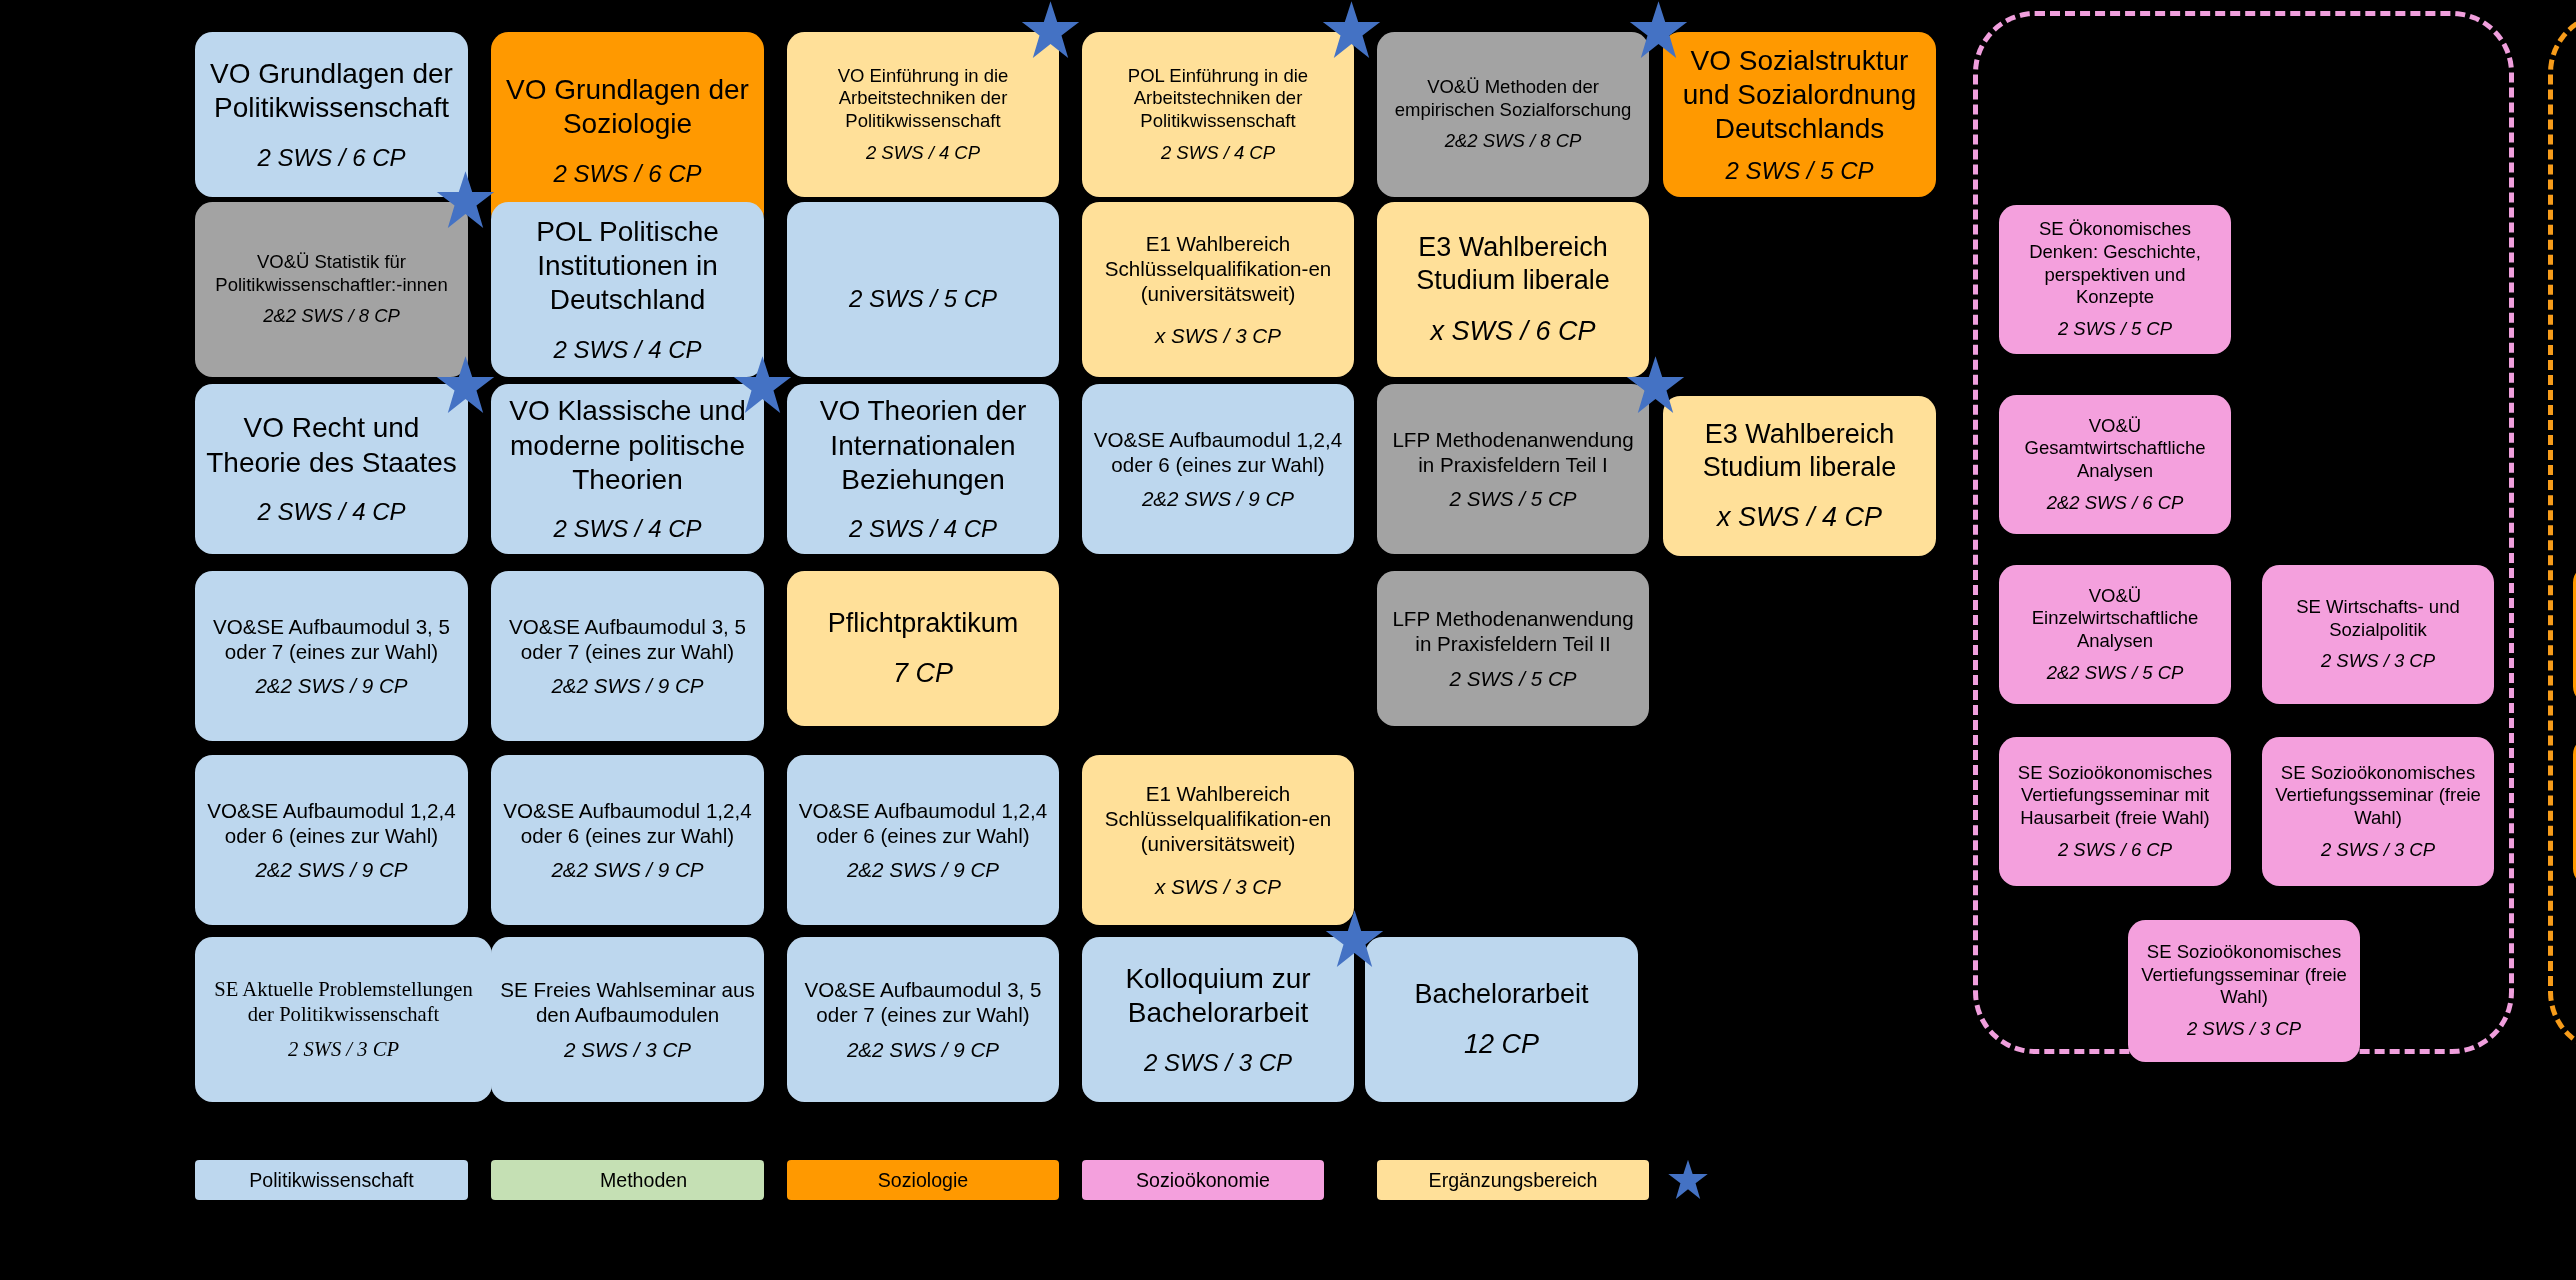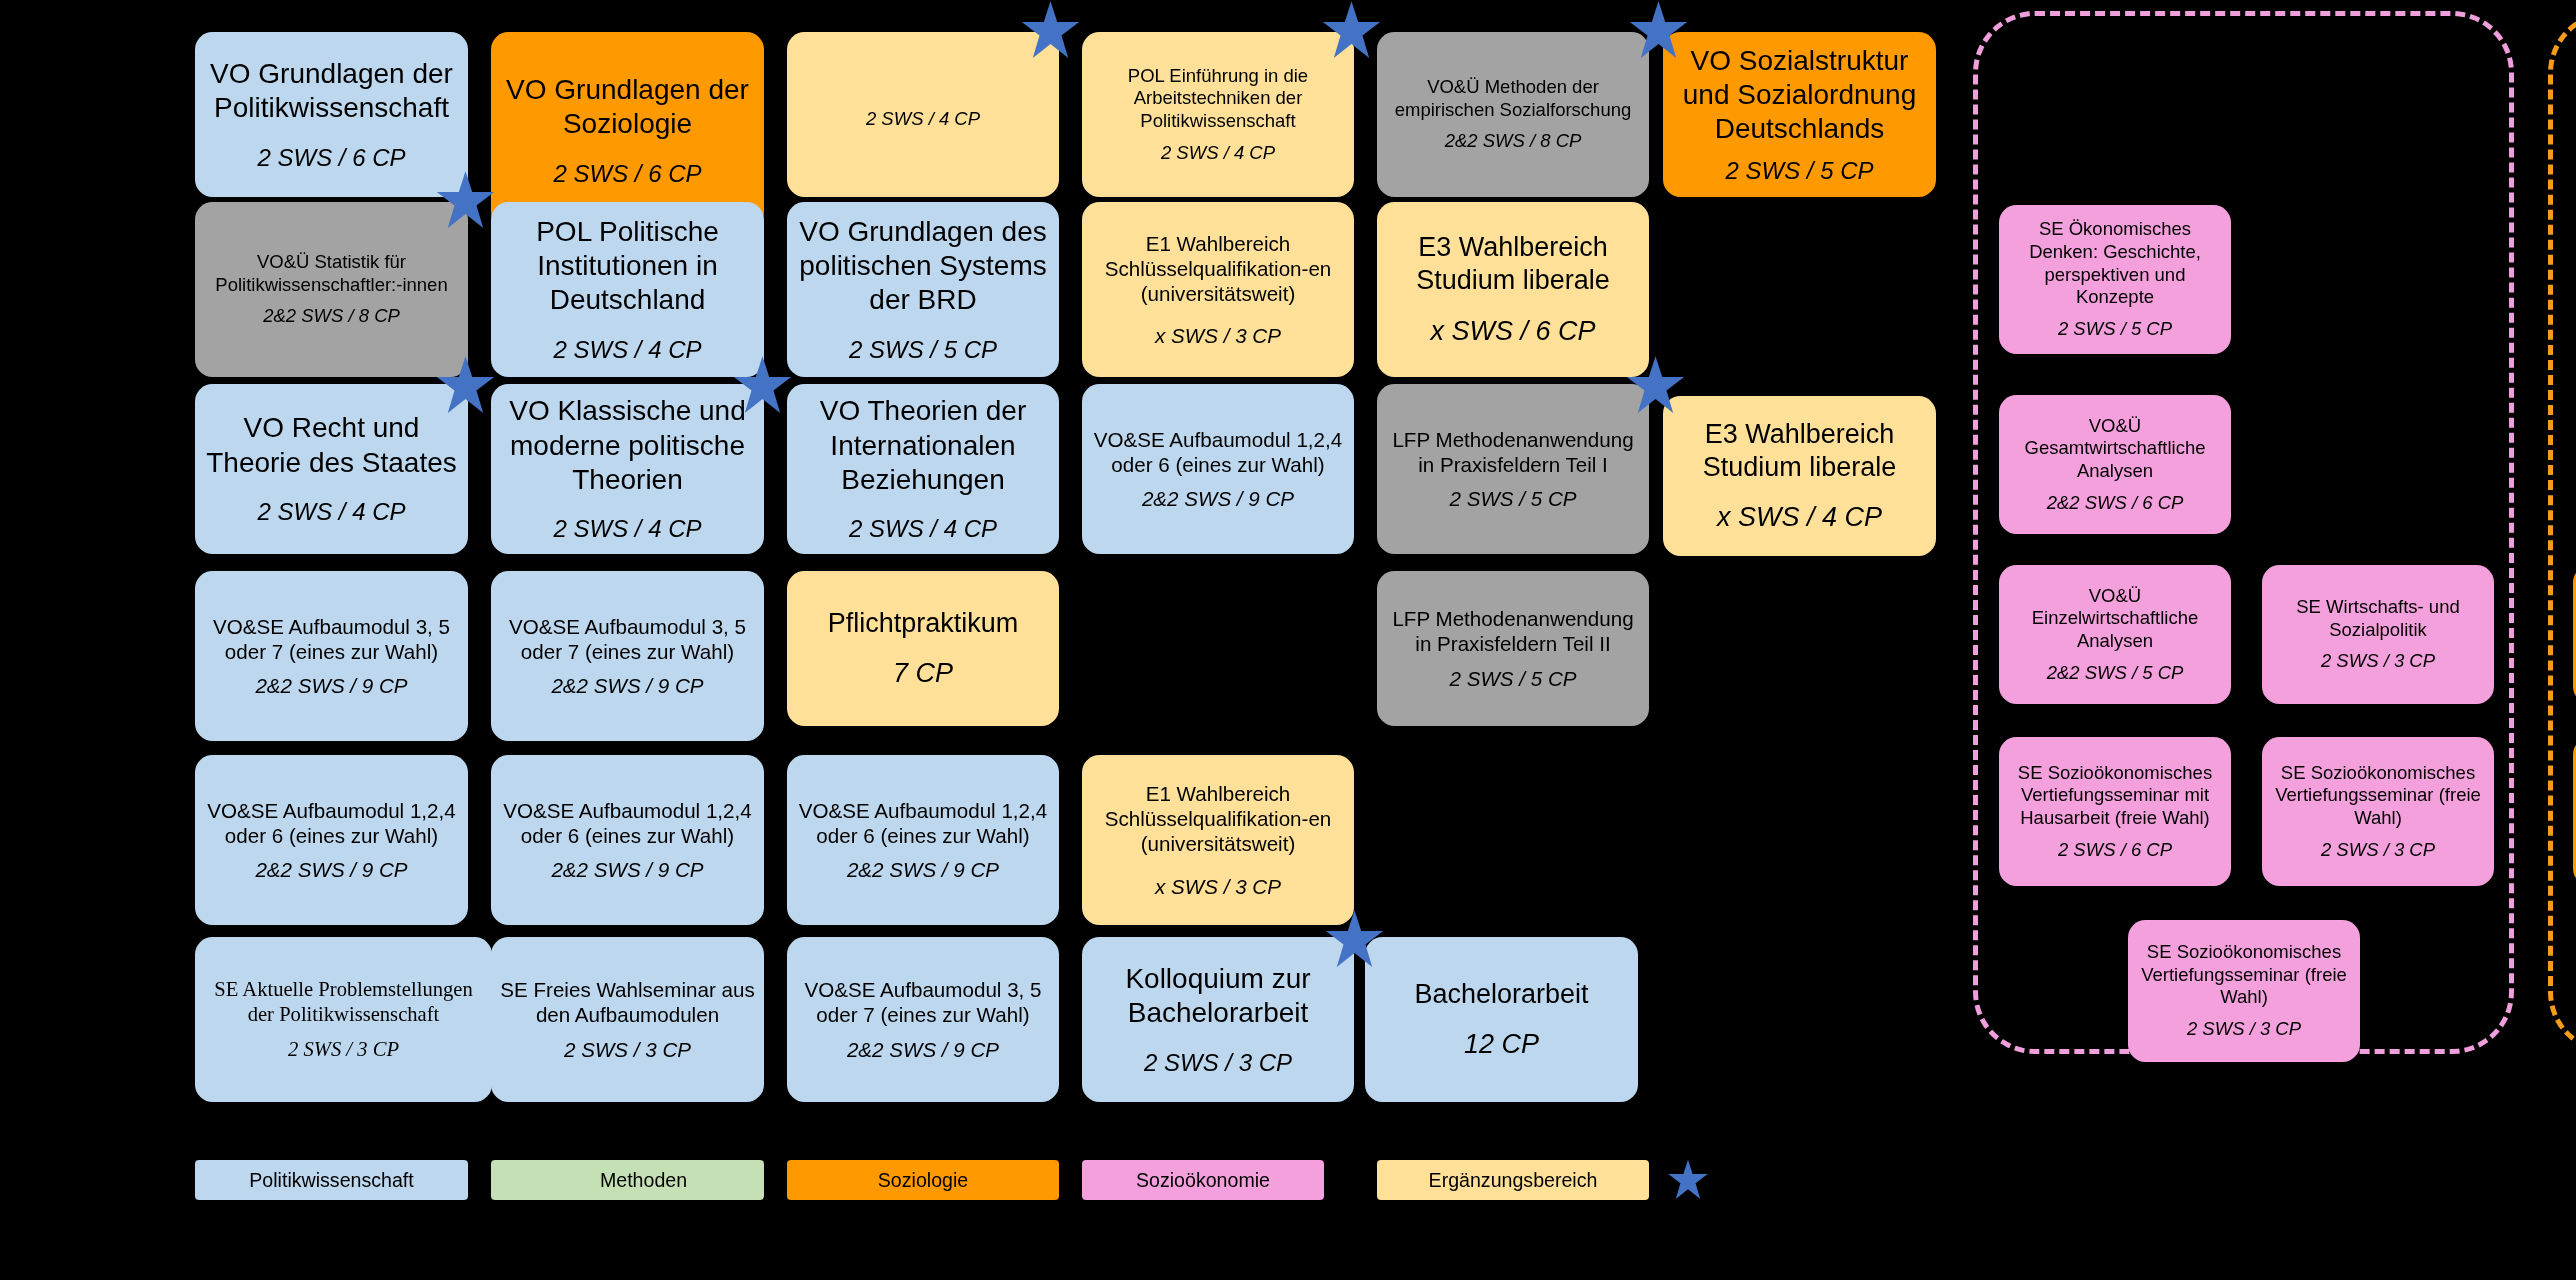--- a/index.html
+++ b/index.html
@@ -82,20 +82,21 @@
 
   <div class="card c-pol" style="left:195px; top:32px; width:273px; height:165px;">
     <div class="ttl">VO Grundlagen der Politikwissenschaft</div>
     <div class="cp">2 SWS / 6 CP</div>
   </div>
   <div class="card c-soz" style="left:491px; top:32px; width:273px; height:197px;">
     <div class="ttl">VO Grundlagen der Soziologie</div>
     <div class="cp">2 SWS / 6 CP</div>
   </div>
   <div class="card c-erg fs-xs tight" style="left:787px; top:32px; width:272px; height:165px;">
+    <div class="ttl">VO Einführung in die Arbeitstechniken der Politikwissenschaft</div>
     <div class="cp">2 SWS / 4 CP</div>
   </div>
   <div class="card c-erg fs-xs tight" style="left:1082px; top:32px; width:272px; height:165px;">
     <div class="ttl">POL Einführung in die Arbeitstechniken der Politikwissenschaft</div>
     <div class="cp">2 SWS / 4 CP</div>
   </div>
   <div class="card c-met fs-xs tight" style="left:1377px; top:32px; width:272px; height:165px;">
     <div class="ttl">VO&amp;Ü Methoden der empirischen Sozialforschung</div>
     <div class="cp">2&amp;2 SWS / 8 CP</div>
   </div>
@@ -106,21 +107,20 @@
 
   <div class="card c-met fs-xs tight" style="left:195px; top:202px; width:273px; height:175px;">
     <div class="ttl">VO&amp;Ü Statistik für Politikwissenschaftler:-innen</div>
     <div class="cp">2&amp;2 SWS / 8 CP</div>
   </div>
   <div class="card c-pol" style="left:491px; top:202px; width:273px; height:175px;">
     <div class="ttl">POL Politische Institutionen in Deutschland</div>
     <div class="cp">2 SWS / 4 CP</div>
   </div>
   <div class="card c-pol" style="left:787px; top:202px; width:272px; height:175px;">
-    <div class="ttl">VO Grundlagen des politischen Systems der BRD</div>
     <div class="cp">2 SWS / 5 CP</div>
   </div>
   <div class="card c-erg fs-sm" style="left:1082px; top:202px; width:272px; height:175px;">
     <div class="ttl">E1 Wahlbereich Schlüsselqualifikation-en (universitätsweit)</div>
     <div class="cp">x SWS / 3 CP</div>
   </div>
   <div class="card c-erg fs-lg" style="left:1377px; top:202px; width:272px; height:175px;">
     <div class="ttl">E3 Wahlbereich Studium liberale</div>
     <div class="cp">x SWS / 6 CP</div>
   </div>

